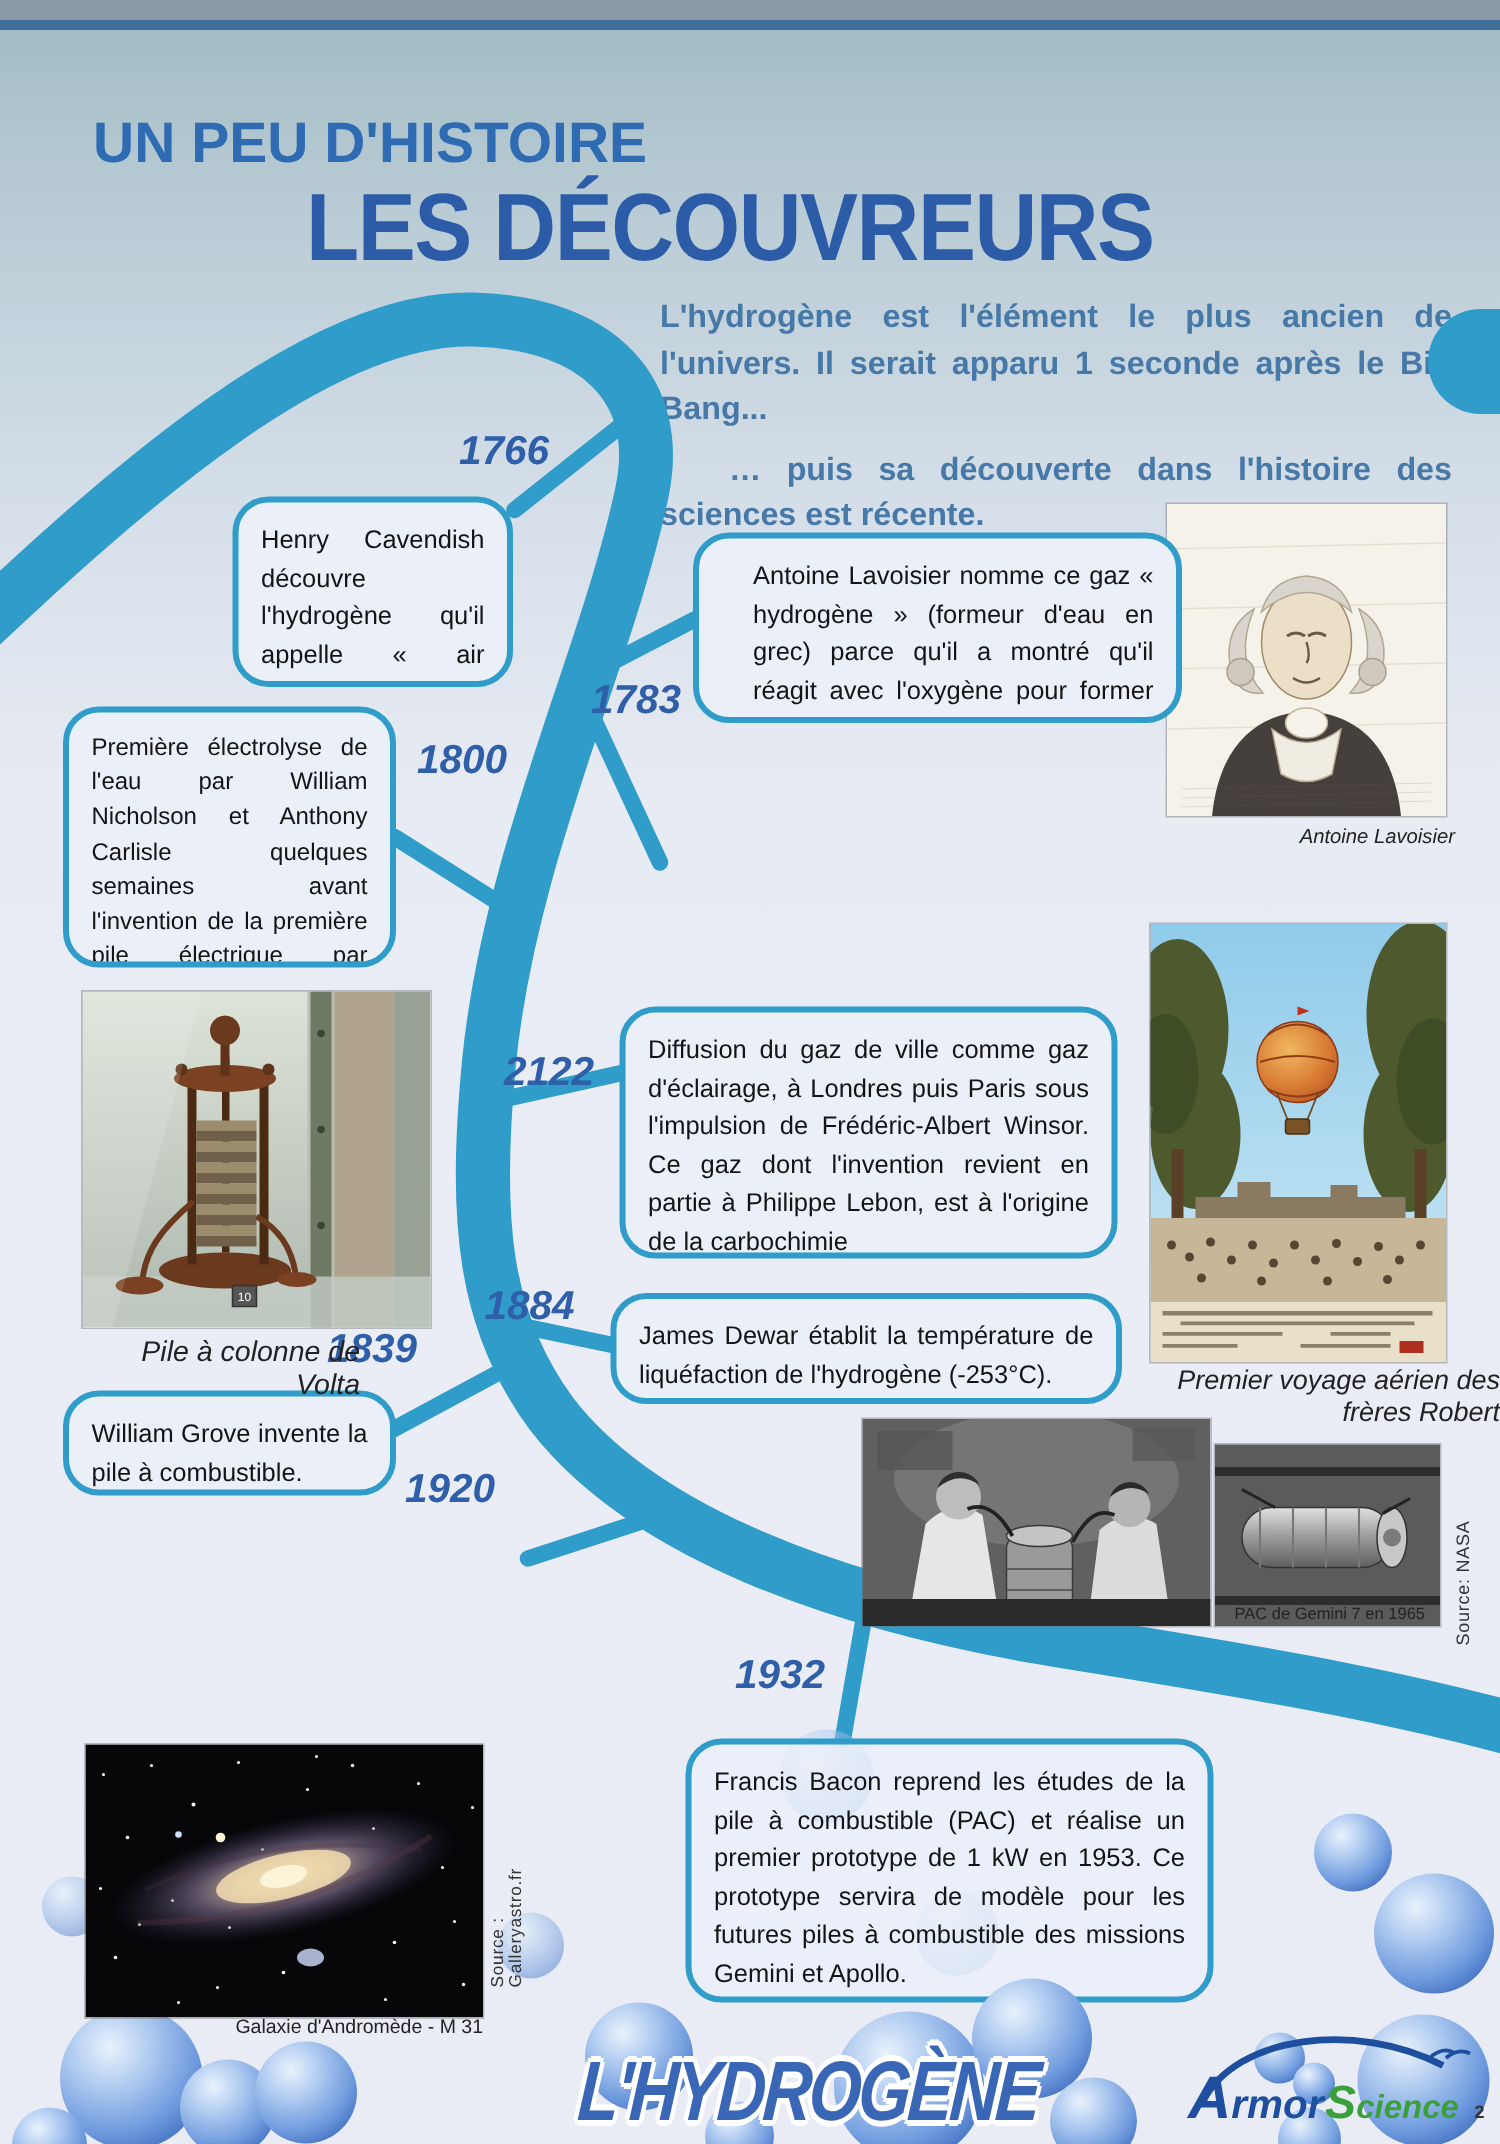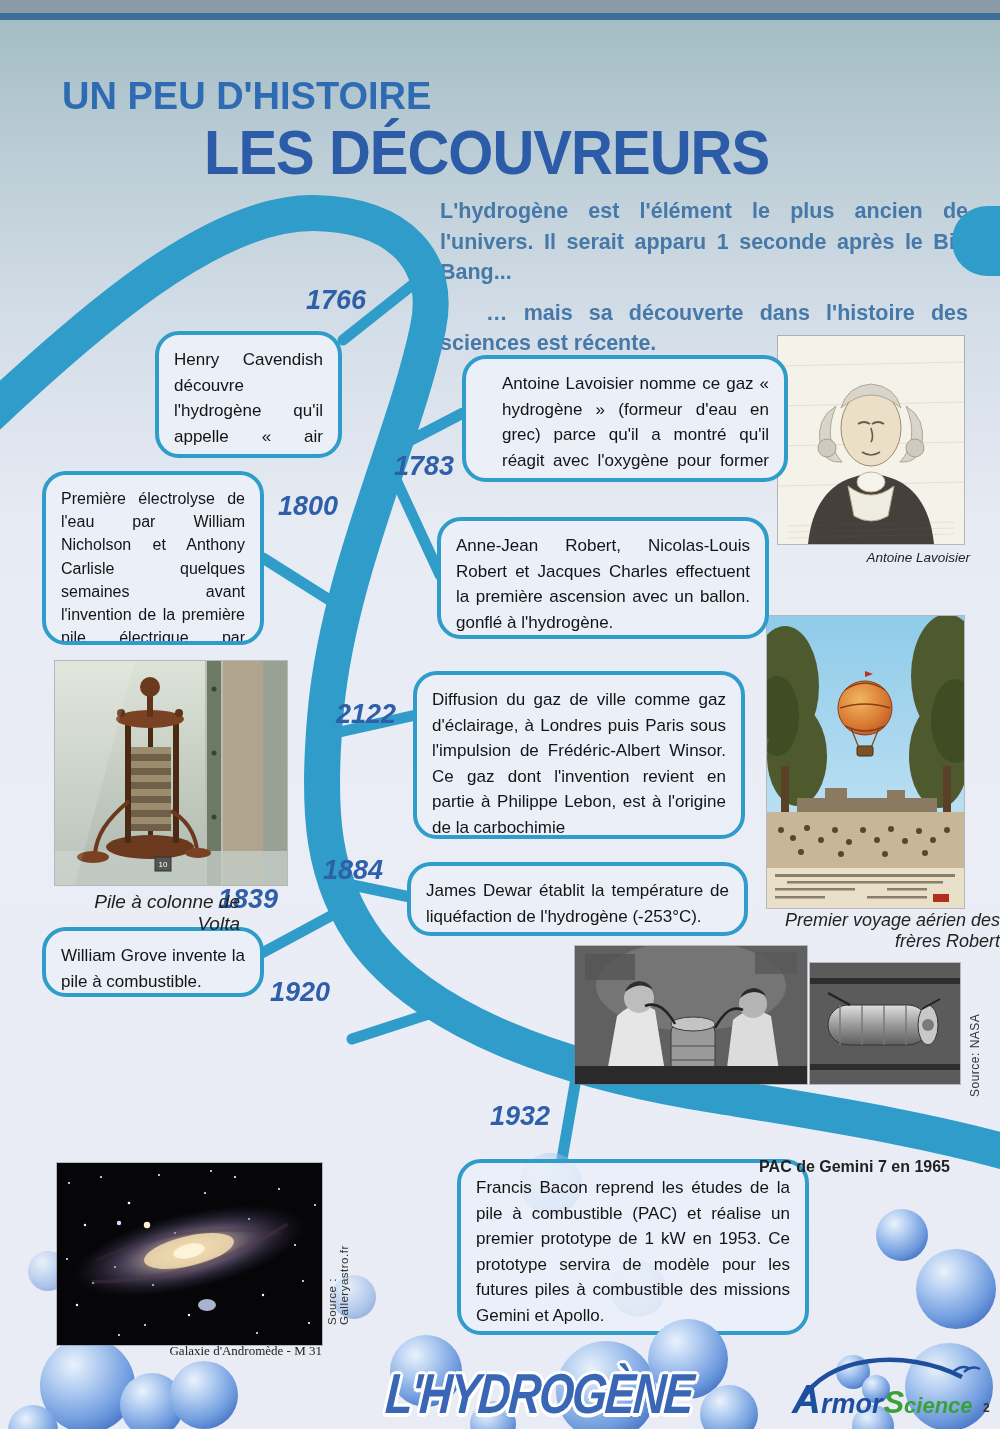--- a/index.html
+++ b/index.html
@@ -66,36 +66,35 @@
       <path d="M 578 1054 L 562 1146"></path>
     </g>
   </svg>
   <div class="abs stub"></div>
 
   <div class="abs kicker">UN PEU D'HISTOIRE</div>
   <div class="abs bigtitle">LES DÉCOUVREURS</div>
 
   <div class="abs intro">
     <div class="p1">L'hydrogène est l'élément le plus ancien de l'univers. Il serait apparu 1 seconde après le Big Bang...</div>
-    <div class="p2">… mais sa découverte dans l'histoire des sciences est récente.</div>
+    <div class="p2">… puis sa découverte dans l'histoire des sciences est récente.</div>
   </div>
 
   <div class="abs year" style="left:306px;top:272px;">1766</div>
   <div class="abs year" style="left:394px;top:438px;">1783</div>
   <div class="abs year" style="left:278px;top:478px;">1800</div>
   <div class="abs year" style="left:336px;top:686px;">2122</div>
   <div class="abs year" style="left:323px;top:842px;">1884</div>
   <div class="abs year" style="left:218px;top:871px;">1839</div>
   <div class="abs year" style="left:270px;top:964px;">1920</div>
   <div class="abs year" style="left:490px;top:1088px;">1932</div>
 
   <div class="abs bubble" style="left:155px;top:318px;width:187px;height:127px;">Henry Cavendish découvre l'hydrogène qu'il appelle « air inflammable ».</div>
   <div class="abs bubble" style="left:462px;top:342px;width:326px;height:127px;padding-left:36px;">Antoine Lavoisier nomme ce gaz « hydrogène » (formeur d'eau en grec) parce qu'il a montré qu'il réagit avec l'oxygène pour former de l'eau.</div>
   <div class="abs bubble small" style="left:42px;top:458px;width:222px;height:174px;">Première électrolyse de l'eau par William Nicholson et Anthony Carlisle quelques semaines avant l'invention de la première pile électrique par Alessandro Volta.</div>
-  <div class="abs bubble" style="left:437px;top:504px;width:332px;height:122px;">Anne-Jean Robert, Nicolas-Louis Robert et Jacques Charles effectuent la première ascension avec un ballon. gonflé à l'hydrogène.</div>
   <div class="abs bubble" style="left:413px;top:658px;width:332px;height:168px;">Diffusion du gaz de ville comme gaz d'éclairage, à Londres puis Paris sous l'impulsion de Frédéric-Albert Winsor. Ce gaz dont l'invention revient en partie à Philippe Lebon, est à l'origine de la carbochimie</div>
   <div class="abs bubble" style="left:407px;top:849px;width:341px;height:74px;">James Dewar établit la température de liquéfaction de l'hydrogène (-253°C).</div>
   <div class="abs bubble" style="left:42px;top:914px;width:222px;height:70px;">William Grove invente la pile à combustible.</div>
   <div class="abs bubble" style="left:457px;top:1146px;width:352px;height:176px;background:rgba(234,240,249,.84);">Francis Bacon reprend les études de la pile à combustible (PAC) et réalise un premier prototype de 1 kW en 1953. Ce prototype servira de modèle pour les futures piles à combustible des missions Gemini et Apollo.</div>
 
   <div class="abs photo" style="left:778px;top:323px;width:186px;height:208px;">
     <svg width="186" height="208" viewBox="0 0 186 208">
       <rect width="186" height="208" fill="#f5f2ea"></rect>
       <g opacity=".25" stroke="#b8a888" stroke-width="1">
         <line x1="0" y1="30" x2="186" y2="26"></line>
@@ -276,21 +275,21 @@
       <rect width="150" height="121" fill="#6a6a6a"></rect>
       <rect width="150" height="121" fill="#3e3e3e" opacity=".35"></rect>
       <path d="M 0 18 H 150 M 0 104 H 150" stroke="#2e2e2e" stroke-width="6"></path>
       <rect x="18" y="42" width="100" height="40" rx="20" fill="url(#cyl)" stroke="#333"></rect>
       <ellipse cx="118" cy="62" rx="10" ry="20" fill="#c8c8c8" stroke="#333"></ellipse>
       <circle cx="118" cy="62" r="6" fill="#7a7a7a"></circle>
       <path d="M 30 42 v 40 M 52 42 v 40 M 74 42 v 40 M 96 42 v 40" stroke="#777" stroke-width="1.4"></path>
       <path d="M 18 30 L 40 42 M 130 36 L 112 46" stroke="#222" stroke-width="2"></path>
     </svg>
   </div>
-  <div class="abs caption plain" style="left:660px;top:1145px;width:290px;font-size:16px;font-weight:bold;">PAC de Gemini 7 en 1965</div>
+  <div class="abs caption plain" style="left:660px;top:1057px;width:290px;font-size:11px;">PAC de Gemini 7 en 1965</div>
   <div class="abs vtext" style="left:968px;top:972px;height:112px;">Source: NASA</div>
 
   <div class="abs photo" style="left:57px;top:1150px;width:265px;height:182px;">
     <svg width="265" height="182" viewBox="0 0 265 182">
       <defs>
         <radialGradient id="gal" cx=".5" cy=".5" r=".5">
           <stop offset="0" stop-color="#f8ecc8"></stop>
             <stop offset=".25" stop-color="#cdb49a" stop-opacity=".9"></stop>
           <stop offset=".55" stop-color="#8a7aa0" stop-opacity=".55"></stop>
             <stop offset="1" stop-color="#3c3558" stop-opacity="0"></stop>
@@ -330,21 +329,21 @@
         <ellipse cx="132" cy="88" rx="46" ry="15" fill="#f2ddb0" opacity=".85"></ellipse>
         <ellipse cx="132" cy="88" rx="16" ry="7" fill="#fdf3d8"></ellipse>
         <path d="M 30 96 Q 130 120 234 84" stroke="#5a3a48" stroke-width="4" fill="none" opacity=".35"></path>
         <path d="M 40 76 Q 132 56 226 92" stroke="#4a3040" stroke-width="3" fill="none" opacity=".3"></path>
       </g>
       <circle cx="90" cy="62" r="3.2" fill="#fff4d0"></circle>
       <circle cx="62" cy="60" r="2.2" fill="#cfe0ff"></circle>
       <ellipse cx="150" cy="142" rx="9" ry="6" fill="#c6d4f2" opacity=".85"></ellipse>
     </svg>
   </div>
-  <div class="abs caption plain" style="left:57px;top:1330px;width:265px;font-size:13px;font-family:Liberation Serif, serif;">Galaxie d'Andromède - M 31</div>
+  <div class="abs caption plain" style="left:57px;top:1330px;width:265px;font-size:13px;">Galaxie d'Andromède - M 31</div>
   <div class="abs vtext" style="left:326px;top:1182px;height:130px;font-size:11.5px;">Source : Galleryastro.fr</div>
 
   <div class="abs mol light" style="left:28px;top:1238px;width:40px;height:40px;"></div>
   <div class="abs mol light" style="left:58px;top:1252px;width:32px;height:32px;"></div>
   <div class="abs mol" style="left:40px;top:1325px;width:95px;height:95px;"></div>
   <div class="abs mol" style="left:120px;top:1360px;width:64px;height:64px;"></div>
   <div class="abs mol" style="left:8px;top:1392px;width:50px;height:50px;"></div>
   <div class="abs mol" style="left:170px;top:1348px;width:68px;height:68px;"></div>
   <div class="abs mol light" style="left:332px;top:1262px;width:44px;height:44px;"></div>
   <div class="abs mol" style="left:390px;top:1322px;width:72px;height:72px;"></div>

